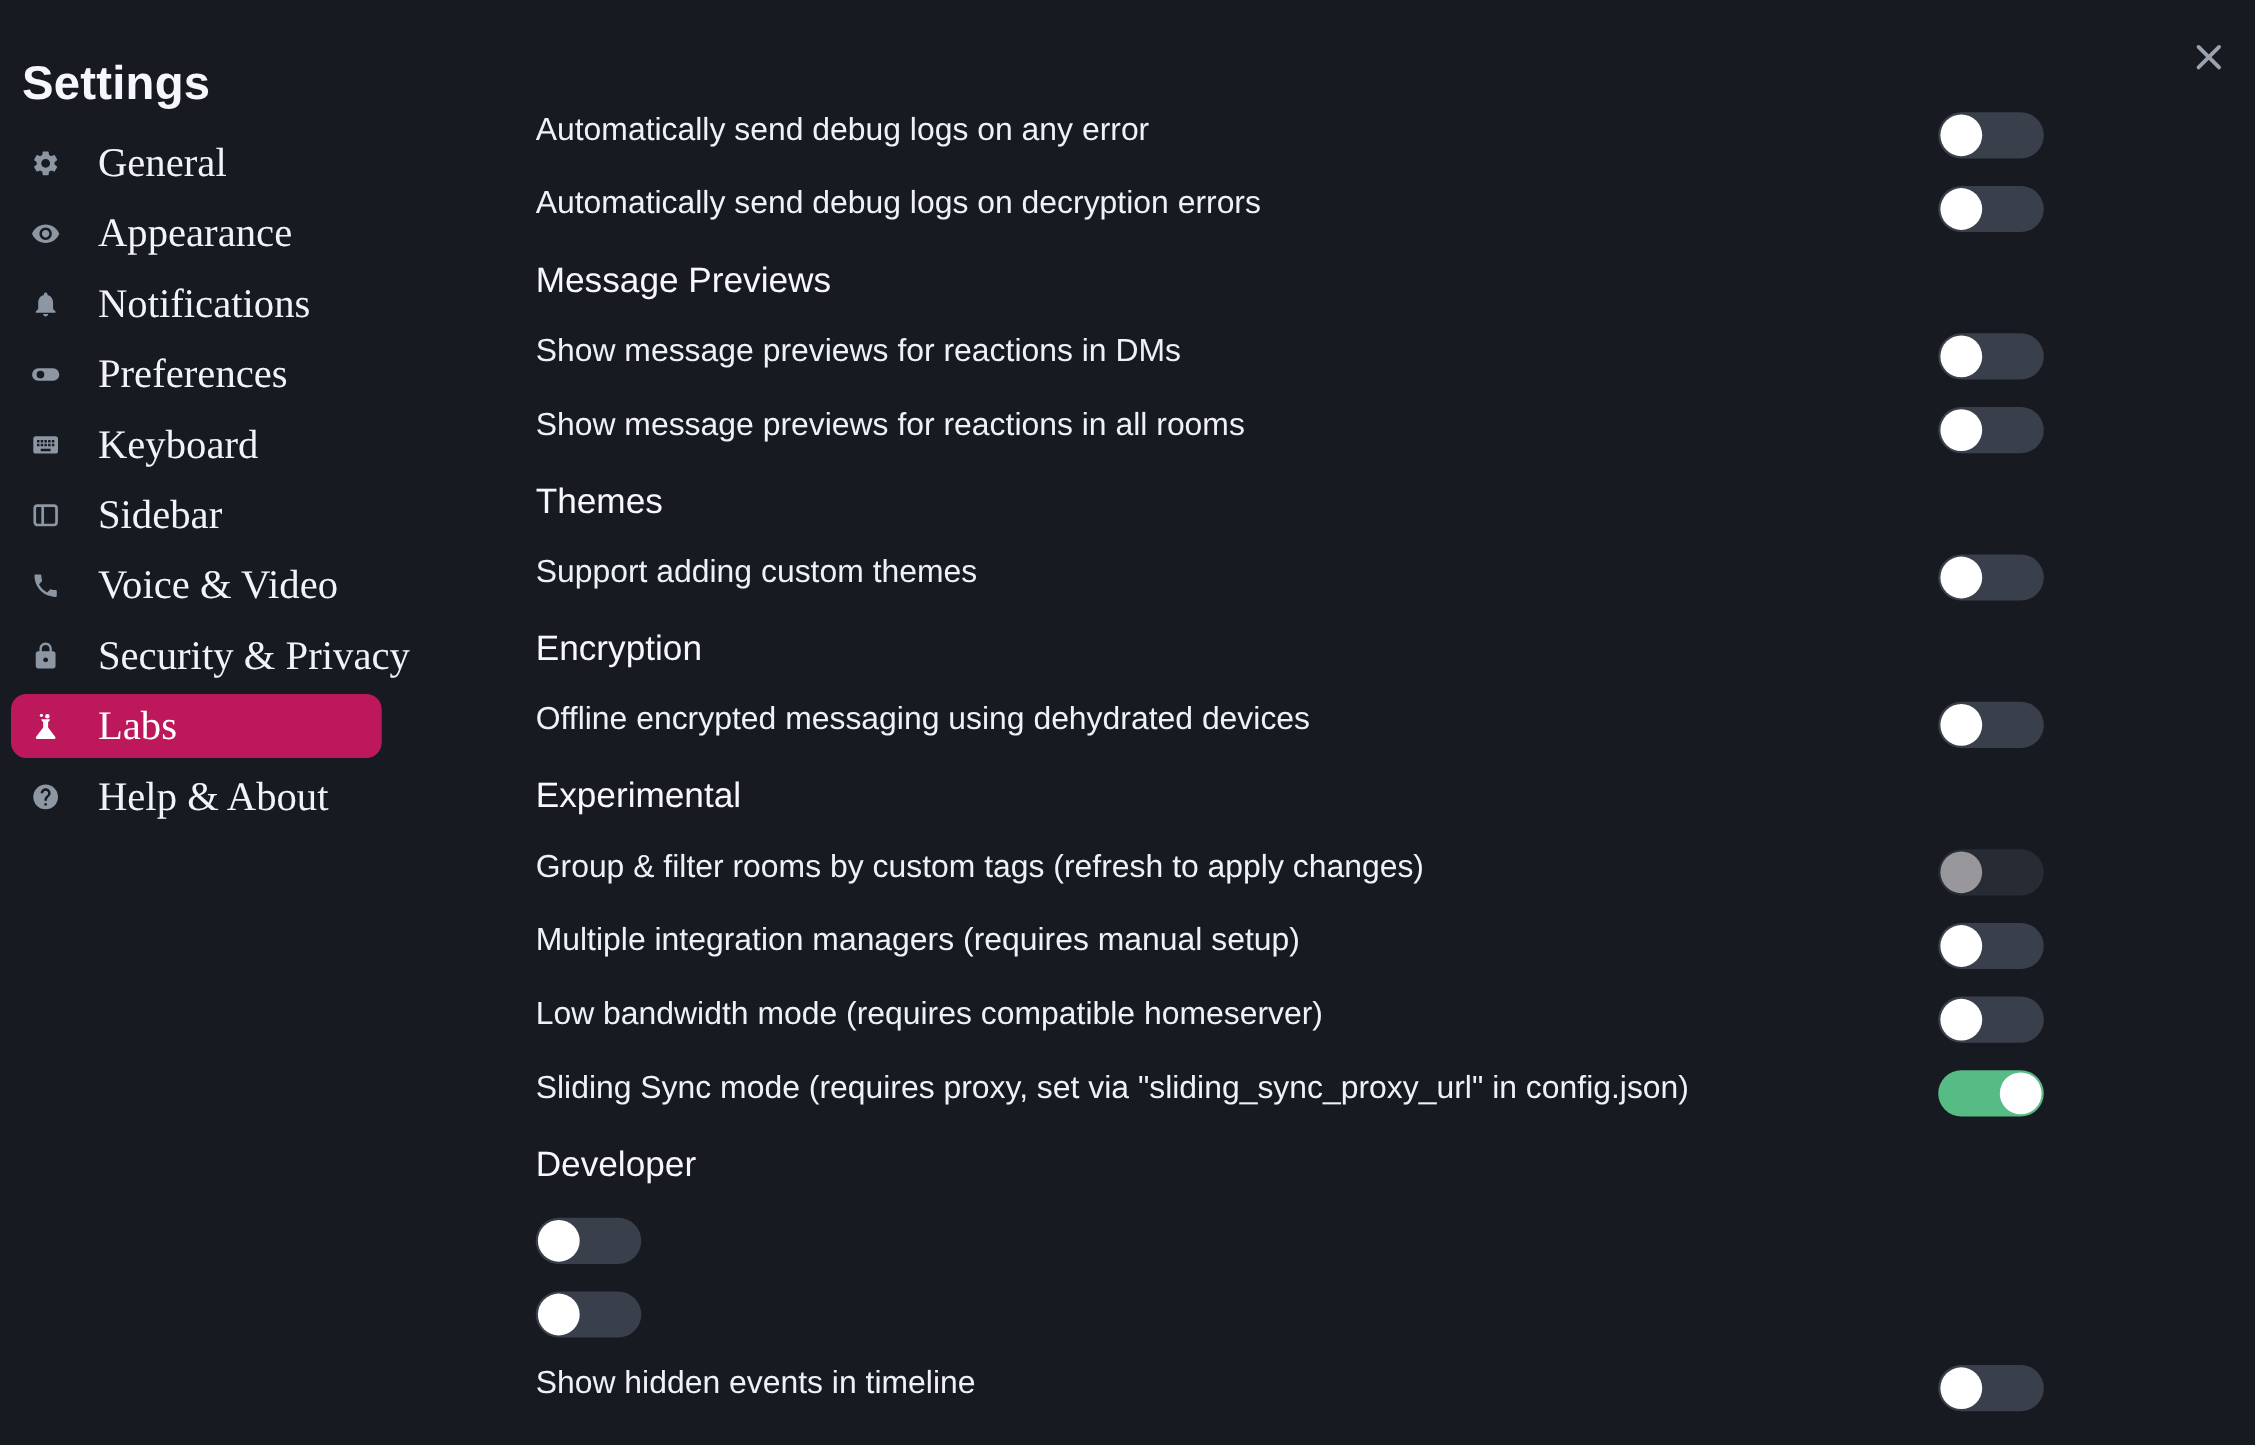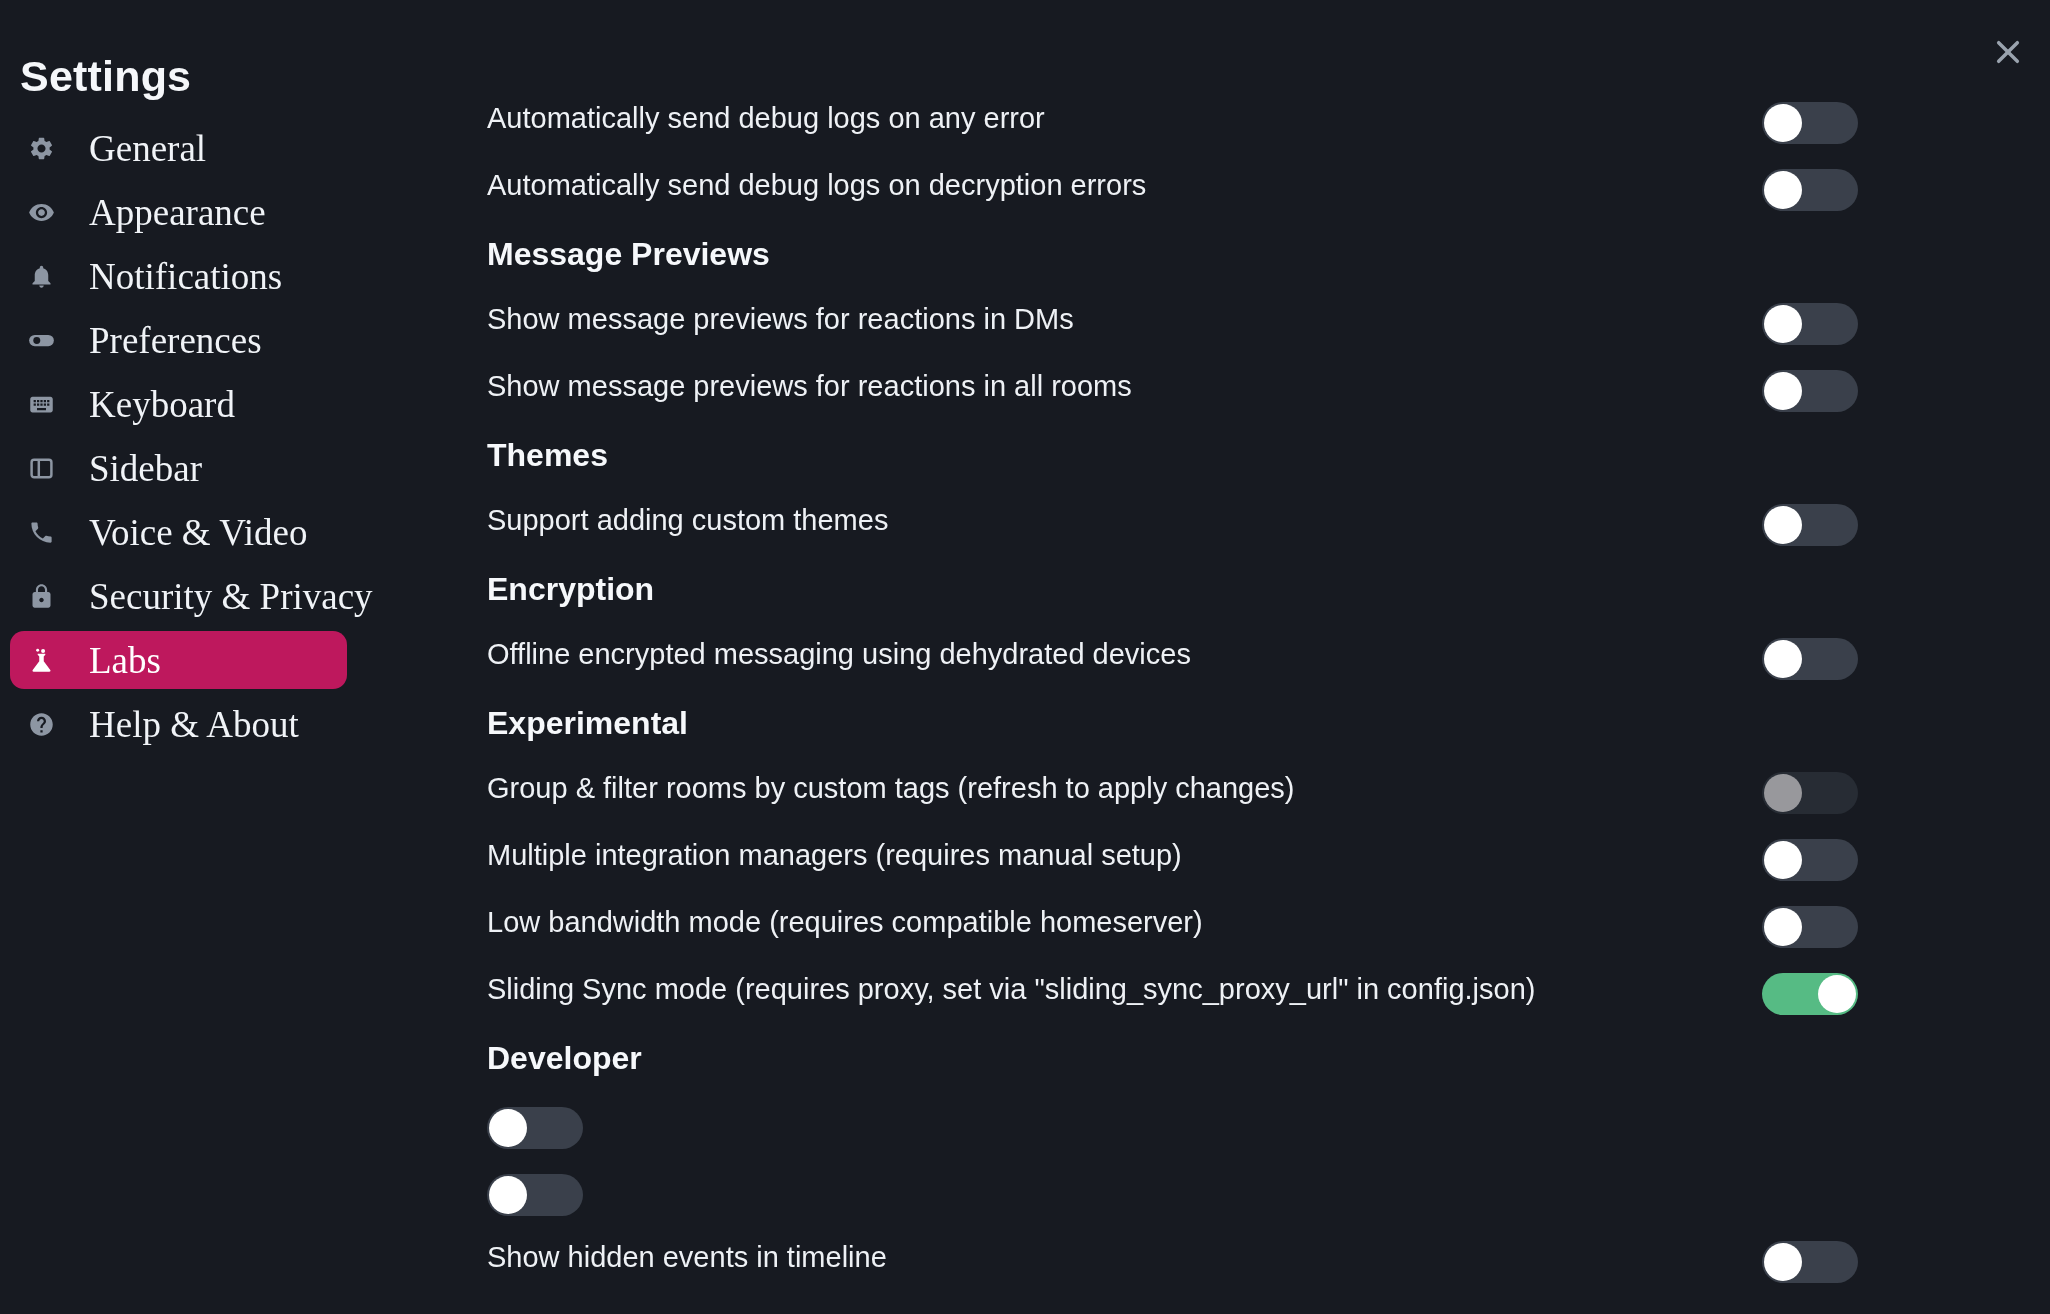--- a/index.html
+++ b/index.html
@@ -16,21 +16,21 @@
   .side-item .icn{width:27px;height:27px;flex:none;display:flex;align-items:center;justify-content:center;color:#8d96a3;}
   .side-item .icn svg{width:27px;height:27px;}
   .side-item .lbl{margin-left:34px;font-size:37px;color:#f0f3f7;white-space:nowrap;font-family:Liberation Serif, serif;}
   .side-item.selected{background:#be185d;}
   .side-item.selected .icn{color:#ffffff;}
   .side-item.selected .lbl{color:#ffffff;}
 
   .content{position:absolute;left:487px;top:102px;width:1371px;}
   .row{height:67px;display:flex;align-items:flex-start;gap:23px;}
   .row .lbl{flex:1;font-size:29px;color:#eef1f5;white-space:nowrap;}
-  .row.heading .lbl{font-weight:700;font-size:32px;color:#f6f8fb;}
+  .row.heading .lbl{font-weight:400;font-size:32px;color:#f6f8fb;}
 
   .toggle{position:relative;flex:none;width:96px;height:42px;border-radius:21px;background:#3a404b;cursor:pointer;}
   .toggle .knob{position:absolute;top:2px;left:2px;width:38px;height:38px;border-radius:50%;background:#ffffff;}
   .toggle.on{background:#56bb84;}
   .toggle.on .knob{left:auto;right:2px;}
   .toggle.disabled{background:#272c34;cursor:default;}
   .toggle.disabled .knob{background:#98989c;}
 </style>
 </head>
 <body>

